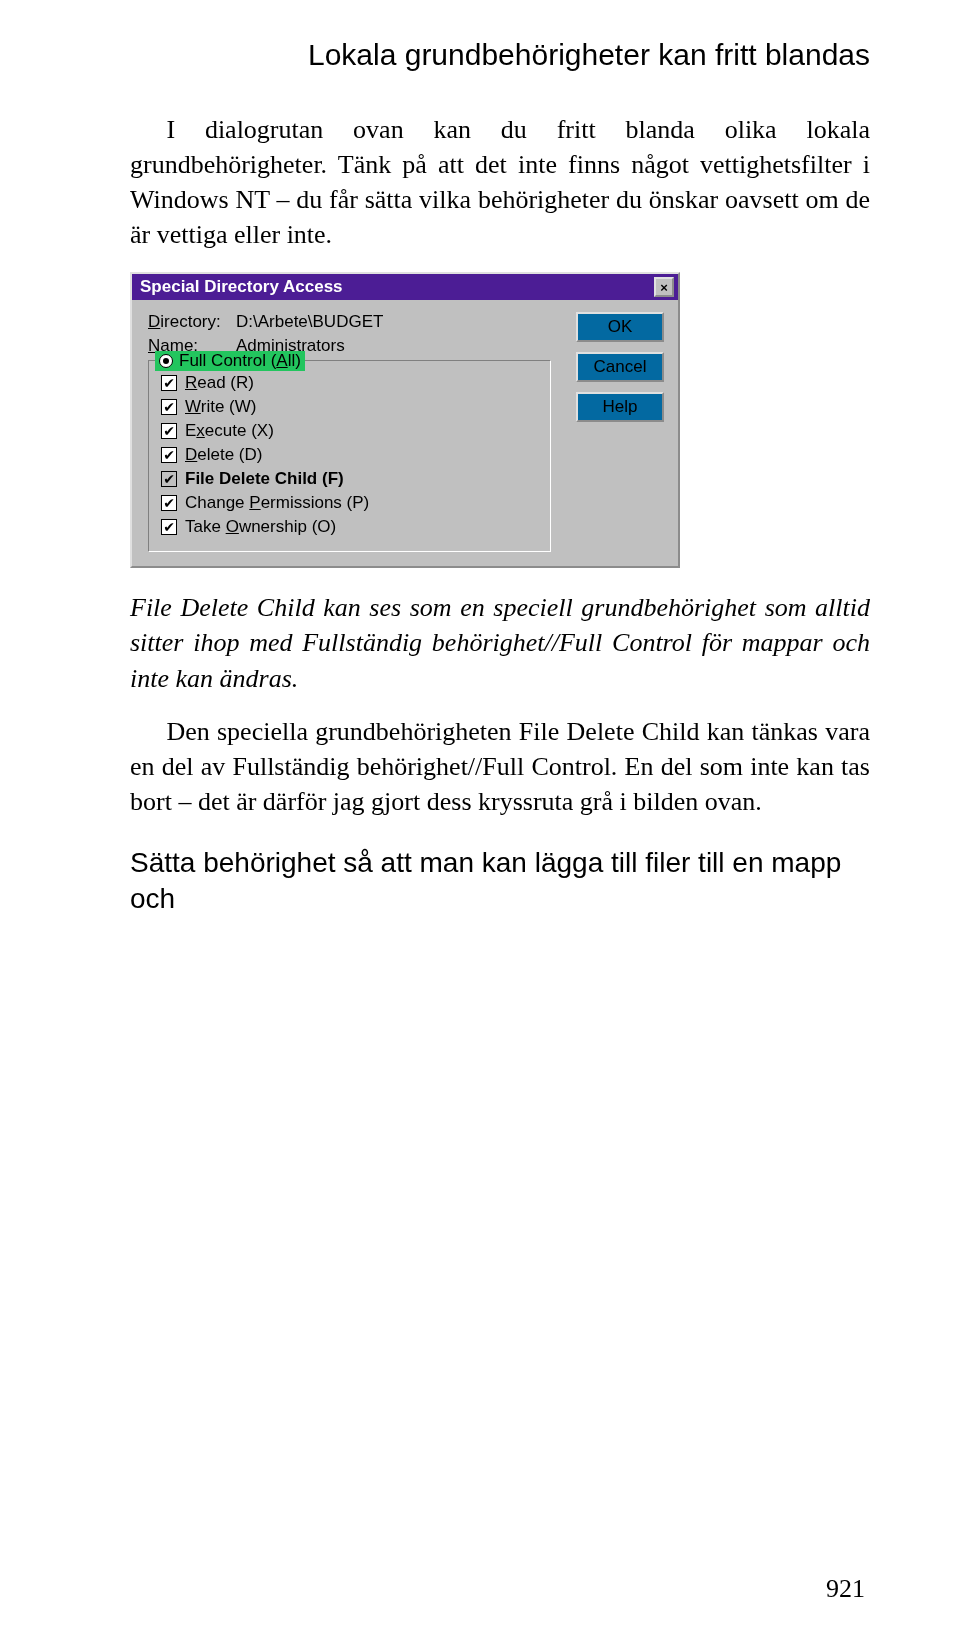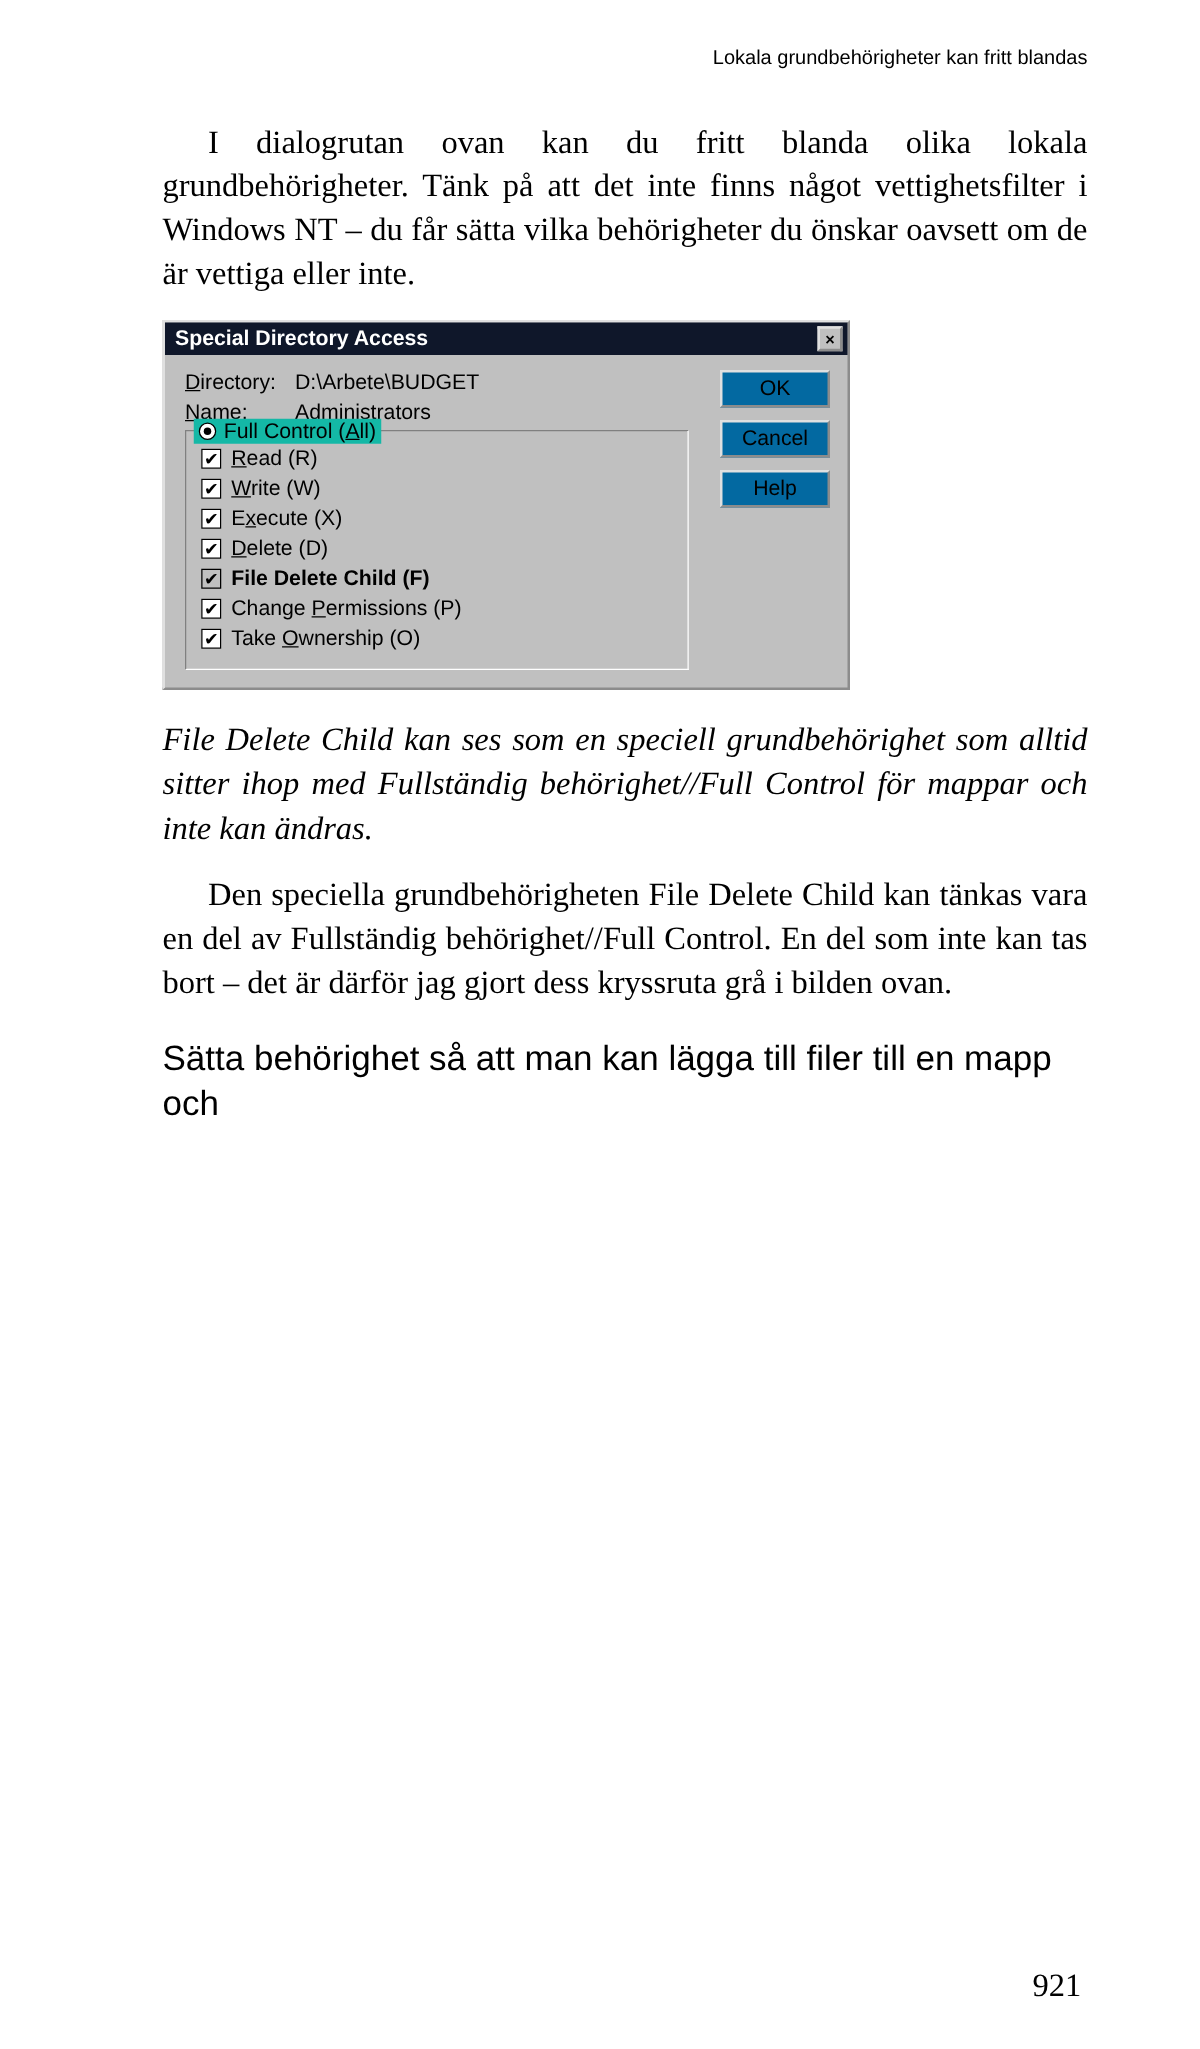--- a/index.html
+++ b/index.html
@@ -8,21 +8,21 @@
     font-family: Georgia, 'Times New Roman', serif;
     width: 960px;
     height: 1639px;
     position: relative;
   }
   .page {
     padding: 38px 90px 50px 130px;
   }
   .header-line {
     font-family: Arial, Helvetica, sans-serif;
-    font-size: 16px;
+    font-size: 30px;
     text-align: right;
     margin-bottom: 40px;
     color: #000;
   }
   .body-para {
     font-family: Georgia, 'Times New Roman', serif;
     font-size: 26px;
     line-height: 1.35;
     color: #000;
     margin-bottom: 20px;
@@ -56,21 +56,21 @@
   .dialog {
     width: 550px;
     margin: 10px 0 10px 0;
     background: #c0c0c0;
     border: 2px outset #e0e0e0;
     font-family: 'MS Sans Serif', Tahoma, Arial, sans-serif;
     font-size: 17px;
     color: #000;
   }
   .titlebar {
-    background: #0f172a;
+    background: #4c1d95;
     color: #fff;
     display: flex;
     justify-content: space-between;
     align-items: center;
     padding: 3px 4px 3px 8px;
     font-weight: bold;
     font-size: 17px;
   }
   .titlebar .close {
     width: 20px; height: 20px;
@@ -116,21 +116,21 @@
     border-bottom-color: #fff;
     margin-top: 4px;
     margin-right: 115px;
     padding: 10px 12px 12px 12px;
     position: relative;
   }
   .group-legend {
     position: absolute;
     top: -10px;
     left: 6px;
-    background: #14b8a6;
+    background: #22c55e;
     padding: 0 4px;
     display: flex;
     align-items: center;
     gap: 6px;
     font-size: 17px;
   }
   .radio {
     width: 14px; height: 14px; border-radius: 50%;
     border: 1px solid #000; background: #fff;
     display: inline-flex; align-items: center; justify-content: center;

